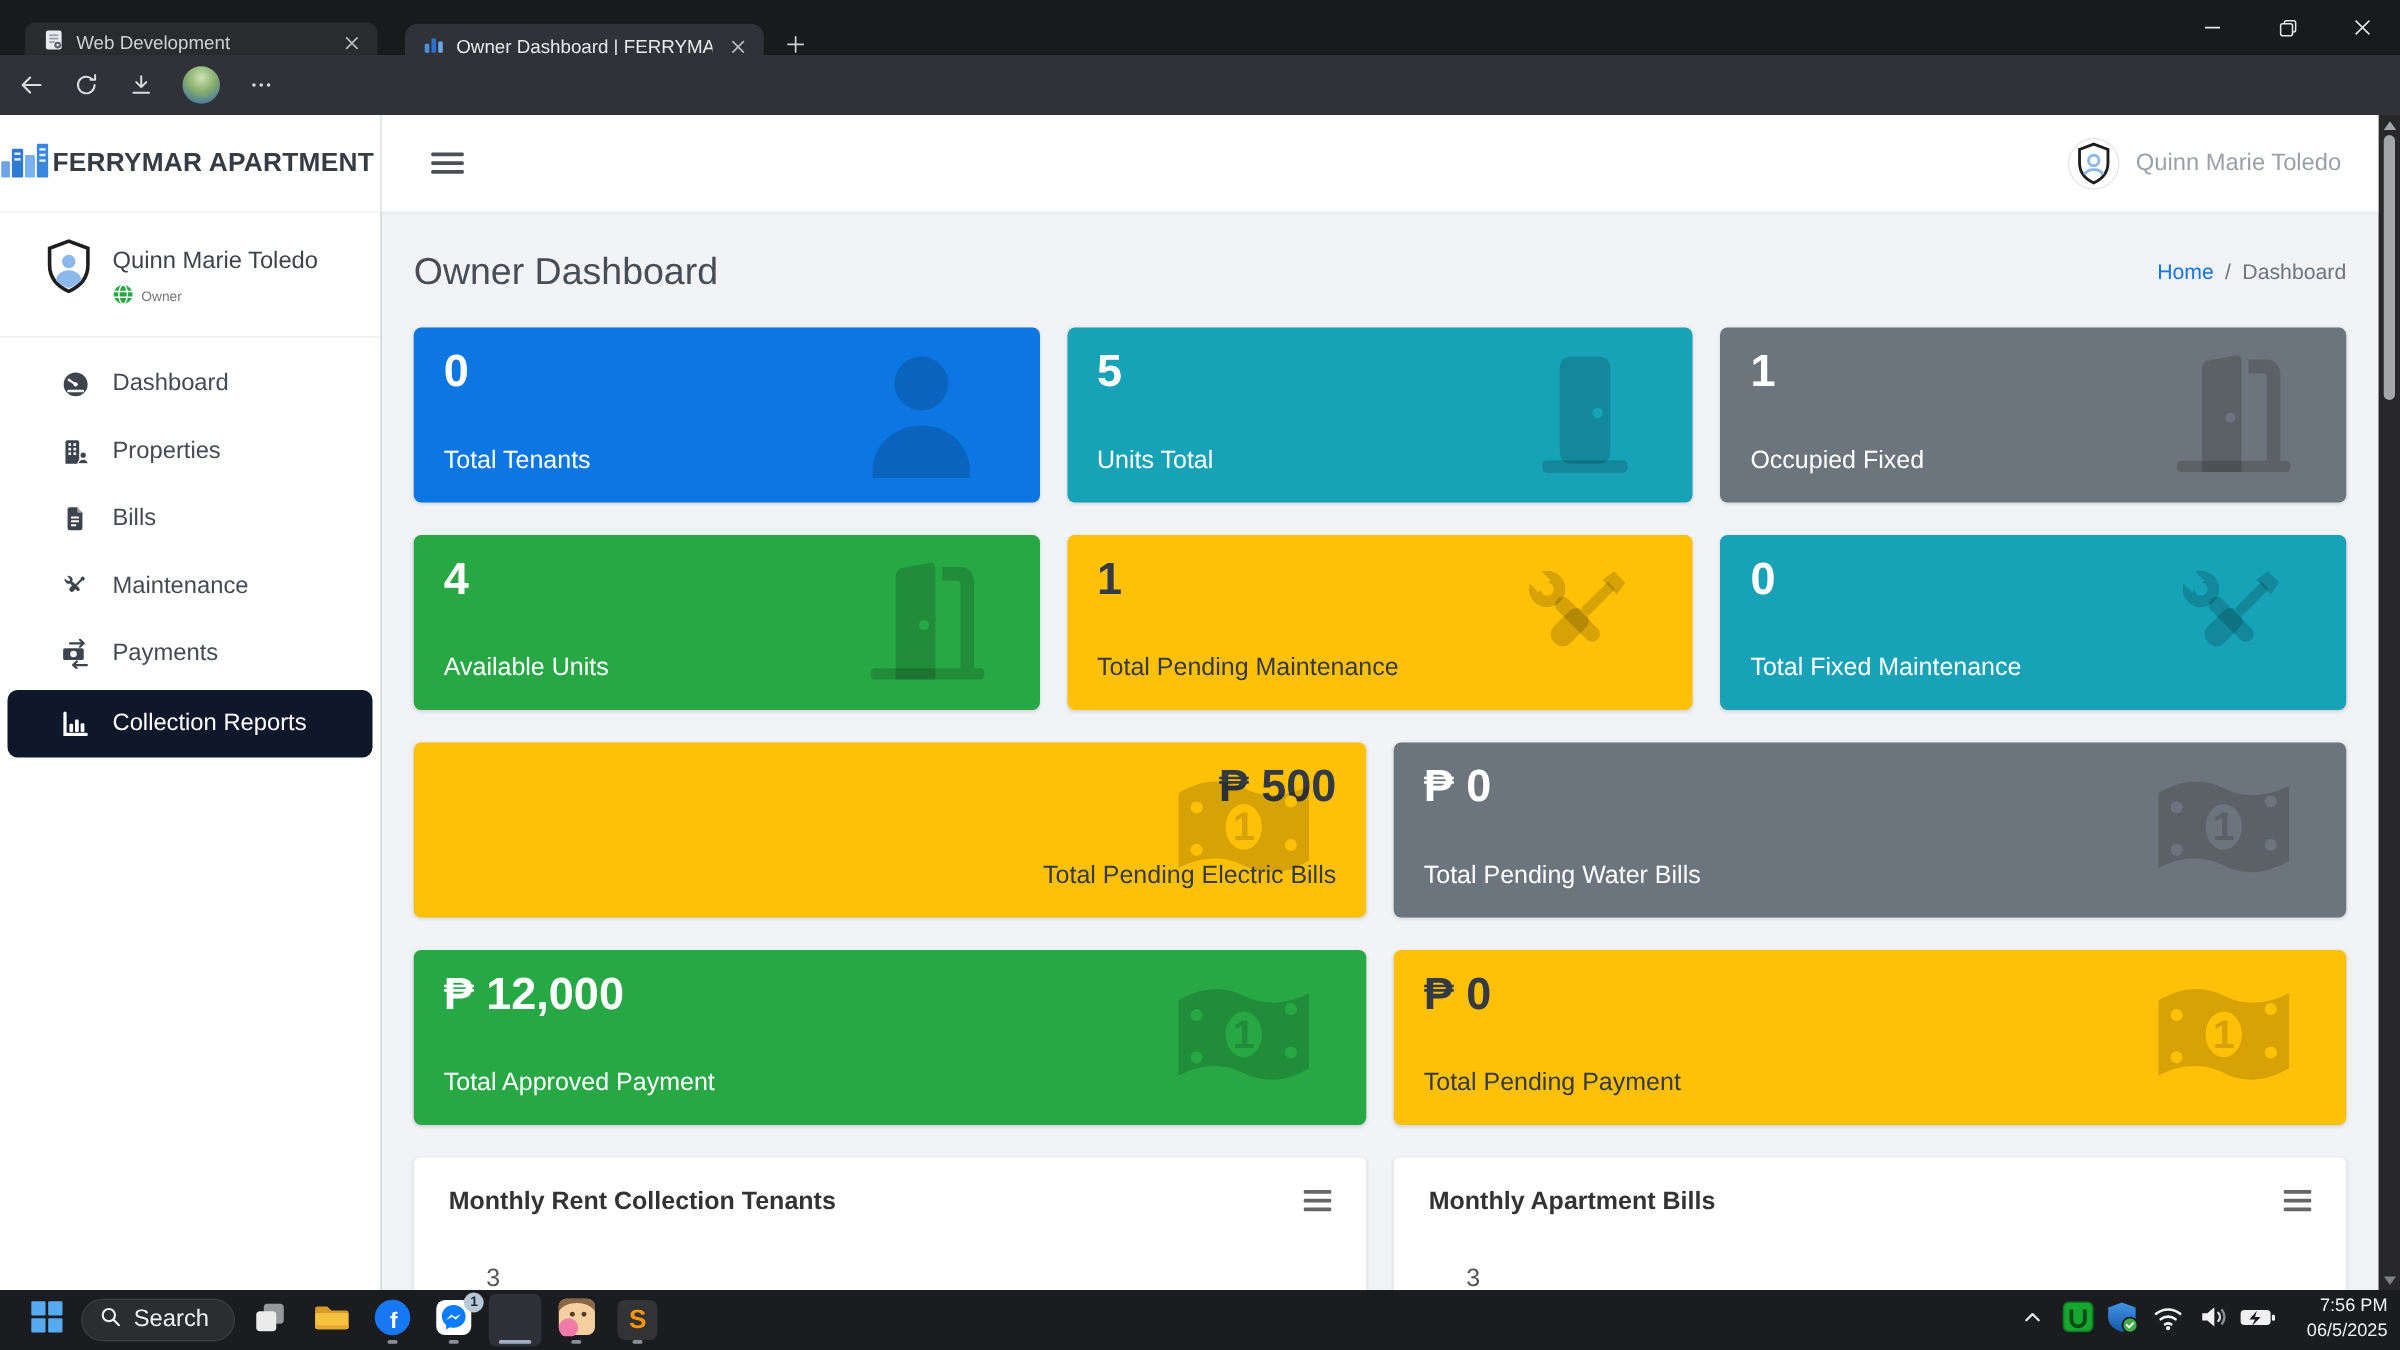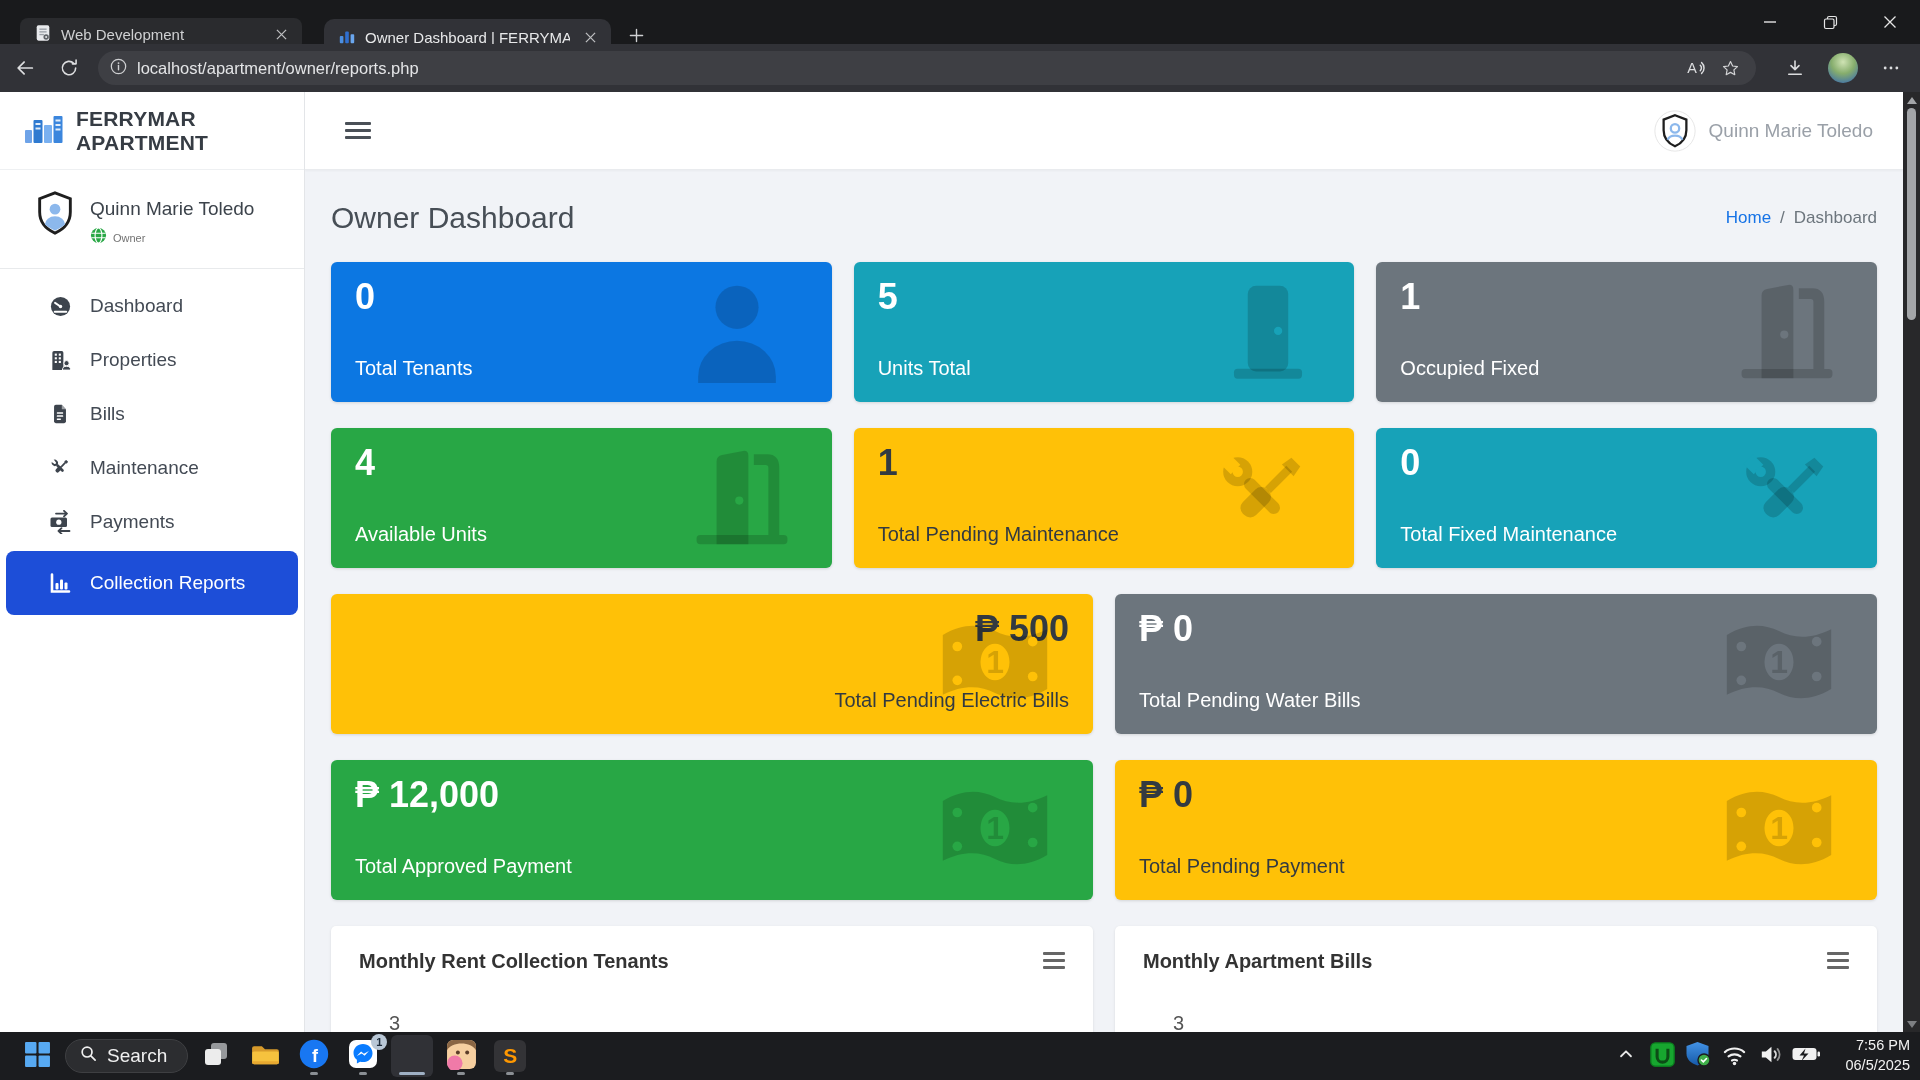--- a/index.html
+++ b/index.html
@@ -20,30 +20,30 @@
   .toolbar{position:absolute;left:0;top:44px;right:0;height:48px;background:#313237;display:flex;align-items:center;}
   .navbtn{width:38px;height:38px;display:flex;align-items:center;justify-content:center;border-radius:8px;margin-left:6px;flex:none;}
   .urlbar{flex:1;height:34px;margin:0 14px 0 10px;background:#3e3f44;border-radius:17px;display:flex;align-items:center;padding:0 10px 0 12px;}
   .urlbar .url{flex:1;color:#e4e5e7;font-size:16.5px;margin-left:10px;white-space:nowrap;overflow:hidden;}
   .pillicon{width:32px;height:28px;display:flex;align-items:center;justify-content:center;border-radius:7px;flex:none;}
   .toolright{display:flex;align-items:center;gap:4px;margin-right:10px;}
   .avatar-photo{width:30px;height:30px;border-radius:50%;background:radial-gradient(circle at 50% 30%,#cfe3b4 0%,#86ad6d 45%,#4e7d9e 80%,#3c5c78 100%);flex:none;}
 
   
   .sidebar{position:absolute;left:0;top:92px;width:305px;bottom:48px;background:#fff;border-right:1px solid #e3e5e8;overflow:hidden;}
-  .brand{height:78px;display:flex;align-items:center;padding-left:24px;gap:12px;border-bottom:1px solid #eef0f2;}
+  .brand{height:78px;display:flex;align-items:center;gap:2px;border-bottom:1px solid #eef0f2;}
   .brand .brand-text{font-size:21px;font-weight:bold;color:#363c44;letter-spacing:.2px;}
   .userblock{display:flex;align-items:flex-start;padding:20px 0 6px 32px;gap:16px;}
   .username{font-size:19px;color:#3c434b;margin-top:8px;}
   .rolerow{display:flex;align-items:center;gap:6px;margin-top:7px;}
   .roletext{font-size:11px;color:#737373;text-align:right;}
   .sidediv{height:1px;background:#e8eaec;margin:14px 0 10px 0;}
   .nav-item{height:54px;display:flex;align-items:center;gap:18px;padding-left:48px;font-size:19px;color:#434a54;cursor:pointer;}
   .nav-item .nicon{width:24px;height:24px;display:flex;align-items:center;justify-content:center;color:#3d444d;flex:none;}
-  .nav-item.active{background:#1d4ed8;color:#fff;border-radius:8px;margin:2px 6px;padding-left:42px;height:64px;}
+  .nav-item.active{background:#0f172a;color:#fff;border-radius:8px;margin:2px 6px;padding-left:42px;height:54px;}
   .nav-item.active .nicon{color:#fff;}
 
   .main{position:absolute;left:305px;top:92px;right:17px;bottom:48px;background:#f1f3f7;overflow:hidden;}
   .appbar{height:78px;background:#fff;border-bottom:1px solid #e9ebee;display:flex;align-items:center;justify-content:space-between;padding:0 30px 0 40px;box-shadow:0 1px 2px rgba(0,0,0,.04);}
   .hamburger{width:30px;height:24px;display:flex;flex-direction:column;justify-content:center;gap:4px;cursor:pointer;}
   .hamburger span{display:block;width:26px;height:3.2px;background:#4a5057;border-radius:1px;}
   .appbar-user{display:flex;align-items:center;gap:13px;}
   .appbar-name{font-size:19px;color:#9aa0a8;}
   .shield-avatar{width:42px;height:42px;}
 
@@ -153,39 +153,20 @@
         <svg width="22" height="22" viewBox="0 0 24 24" fill="none">
           <path d="M20 12 H5 M11 5.5 L4.5 12 L11 18.5" stroke="#dcdddf" stroke-width="1.9" stroke-linecap="round" stroke-linejoin="round"></path>
         </svg>
       </div>
     <div class="navbtn">
         <svg width="20" height="20" viewBox="0 0 24 24" fill="none">
           <path d="M20 12 a8 8 0 1 1 -2.3-5.6" stroke="#dcdddf" stroke-width="1.9" stroke-linecap="round"></path>
           <path d="M20.5 2.5 v4.5 h-4.5" stroke="#dcdddf" stroke-width="1.9" stroke-linecap="round" stroke-linejoin="round"></path>
         </svg>
       </div>
-    <div class="urlbar">
-      <span><svg width="17" height="17" viewBox="0 0 18 18" fill="none">
-            <circle cx="9" cy="9" r="7.6" stroke="#cfd0d2" stroke-width="1.3"></circle>
-            <path d="M9 8 v4.4" stroke="#cfd0d2" stroke-width="1.5" stroke-linecap="round"></path>
-            <circle cx="9" cy="5.4" r="1" fill="#cfd0d2"></circle>
-          </svg></span>
-      <span class="url">localhost/apartment/owner/reports.php</span>
-      <span class="pillicon">
-          <svg width="22" height="18" viewBox="0 0 24 20" fill="none">
-            <text x="0" y="16" font-size="16" fill="#dcdddf" font-family="Liberation Sans,sans-serif">A</text>
-            <path d="M16 4 a8 8 0 0 1 0 12 M14.5 7 a4.5 4.5 0 0 1 0 6" stroke="#dcdddf" stroke-width="1.6" stroke-linecap="round"></path>
-          </svg>
-        </span>
-      <span class="pillicon">
-          <svg width="19" height="19" viewBox="0 0 24 24" fill="none">
-            <path d="M12 3.2 l2.7 5.6 6.1.8 -4.5 4.2 1.1 6 -5.4-2.9 -5.4 2.9 1.1-6 -4.5-4.2 6.1-.8 z" stroke="#d3d4d6" stroke-width="1.5" stroke-linejoin="round"></path>
-          </svg>
-        </span>
-    </div>
     <div class="toolright">
       <div class="navbtn">
           <svg width="20" height="20" viewBox="0 0 24 24" fill="none">
             <path d="M12 3.5 V14 M12 14 l-4.8-4.8 M12 14 l4.8-4.8" stroke="#dcdddf" stroke-width="1.9" stroke-linecap="round" stroke-linejoin="round"></path>
             <path d="M4.5 19.5 h15" stroke="#dcdddf" stroke-width="1.9" stroke-linecap="round"></path>
           </svg>
         </div>
       <div class="navbtn">
           <span class="avatar-photo"></span>
         </div>

